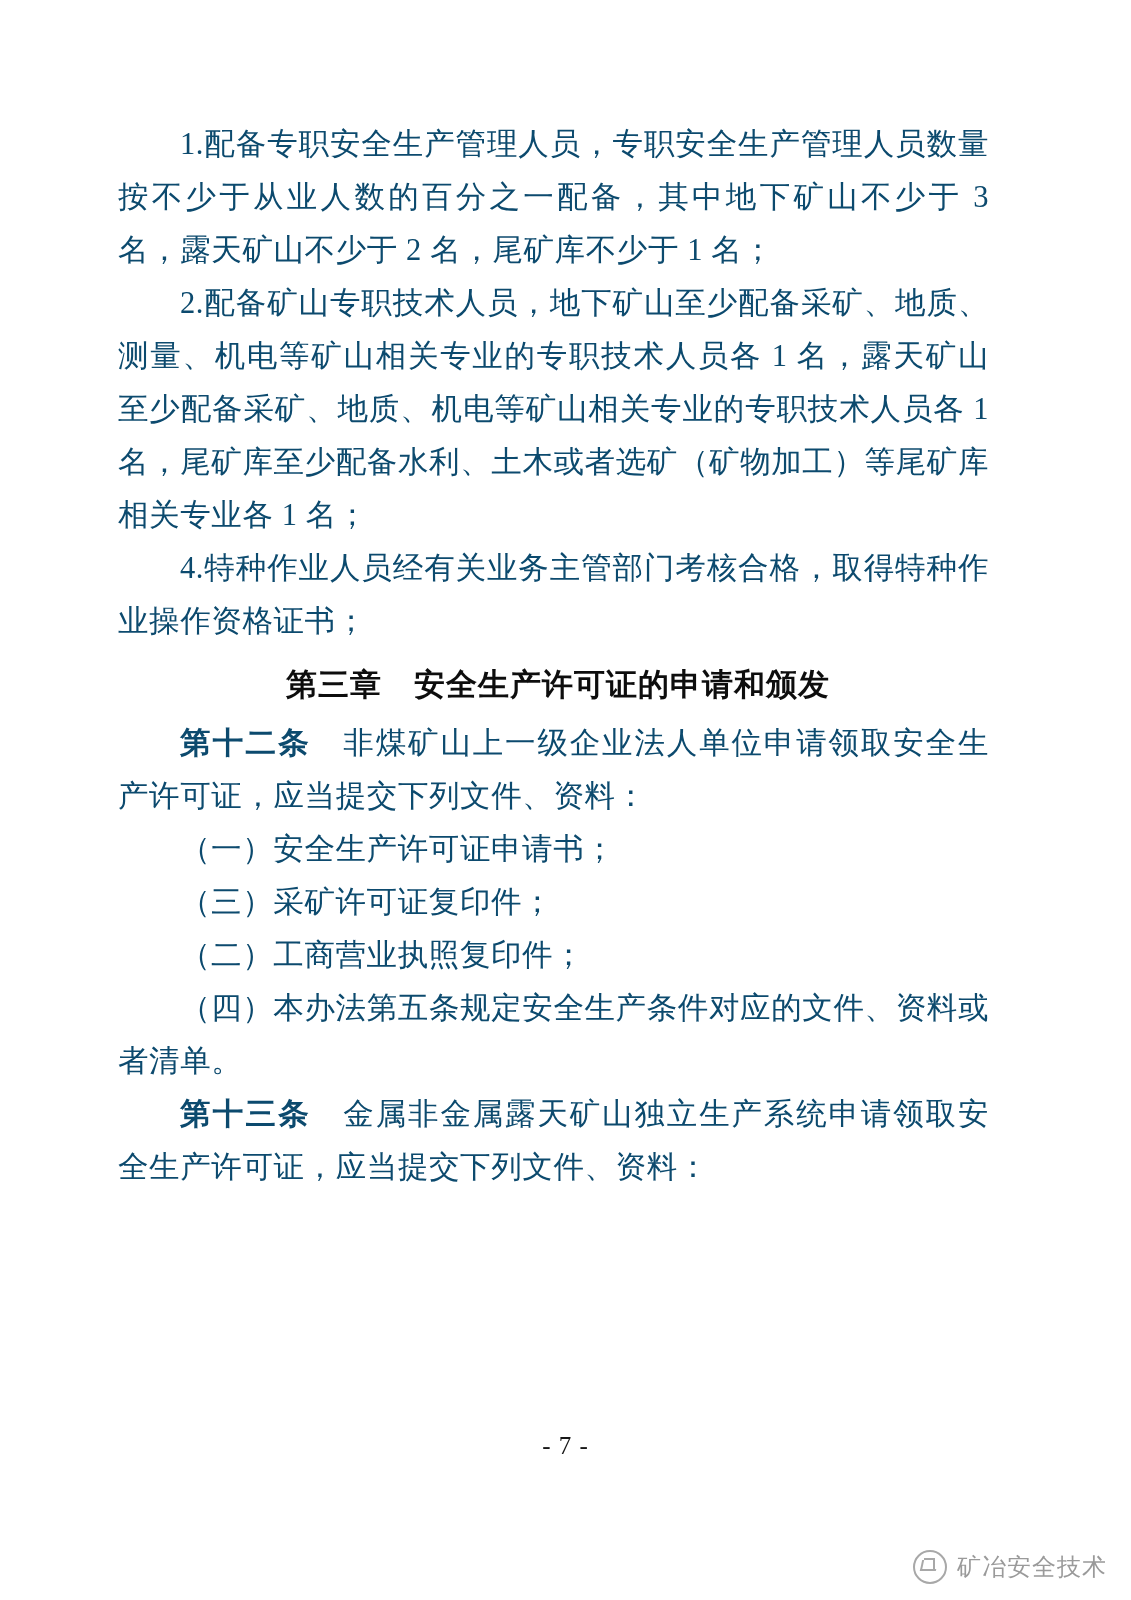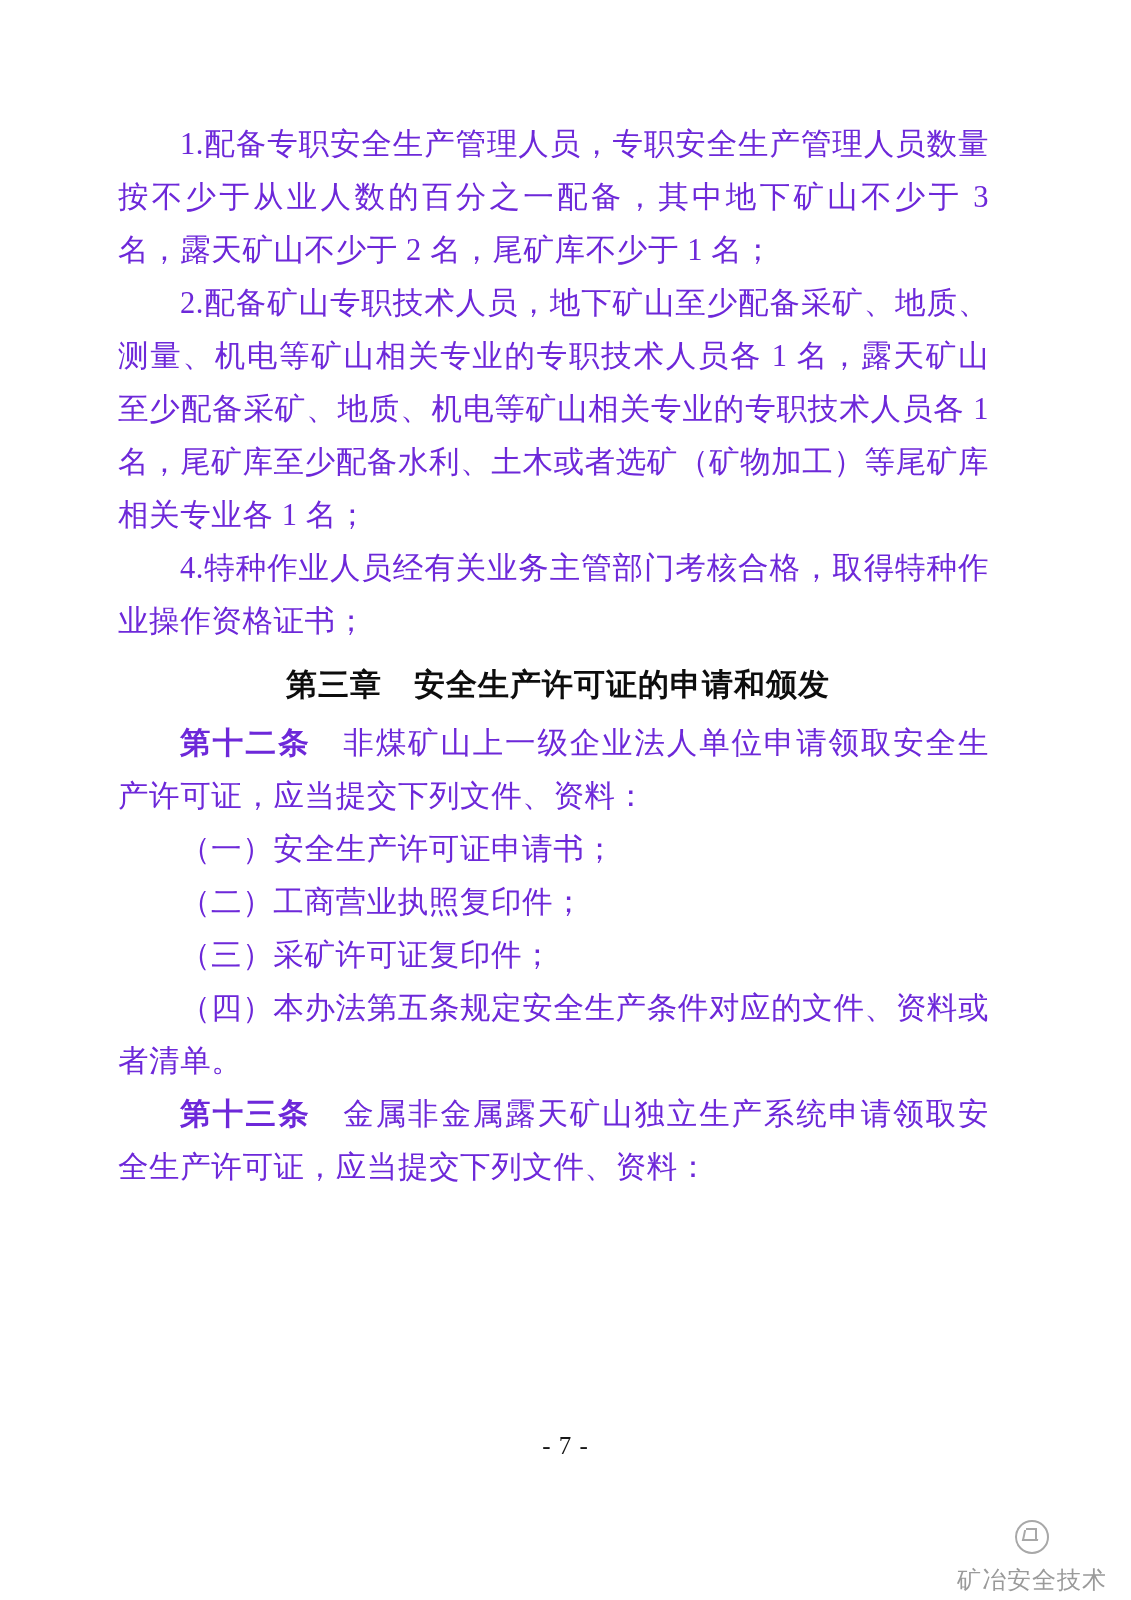--- a/index.html
+++ b/index.html
@@ -25,21 +25,21 @@
     top: 118px;
     width: 880px;
   }
   .para {
     font-size: 30.5px;
     line-height: 53px;
     text-align: justify;
     text-justify: inter-ideograph;
     letter-spacing: 0.6px;
     margin: 0 9px 0 0;
-    color: #6d28d9;
+    color: #0c4a6e;
   }
   .indent {
     text-indent: 62px;
   }
   .heading {
     font-size: 31px;
     line-height: 53px;
     font-weight: bold;
     text-align: center;
     letter-spacing: 1px;
@@ -56,29 +56,28 @@
     right: 0;
     top: 1432px;
     text-align: center;
     font-size: 25px;
     color: #171717;
     letter-spacing: 1px;
   }
   .watermark {
     position: absolute;
     right: 24px;
-    bottom: 4px;
+    bottom: 16px;
     display: flex;
     align-items: center;
     gap: 10px;
     color: #9a9a9a;
     font-size: 24px;
     font-family: "Liberation Sans", sans-serif;
     letter-spacing: 1px;
-    flex-direction: column;
   }
   .wm-logo {
     width: 30px;
     height: 30px;
     border-radius: 50%;
     border: 2px solid #a8a8a8;
     position: relative;
     flex: none;
   }
   .wm-logo::before {
@@ -112,22 +111,22 @@
 
     <p class="para indent">1.配备专职安全生产管理人员，专职安全生产管理人员数量按不少于从业人数的百分之一配备，其中地下矿山不少于 3 名，露天矿山不少于 2 名，尾矿库不少于 1 名；</p>
     <p class="para indent">2.配备矿山专职技术人员，地下矿山至少配备采矿、地质、测量、机电等矿山相关专业的专职技术人员各 1 名，露天矿山至少配备采矿、地质、机电等矿山相关专业的专职技术人员各 1 名，尾矿库至少配备水利、土木或者选矿（矿物加工）等尾矿库相关专业各 1 名；</p>
     <p class="para indent">4.特种作业人员经有关业务主管部门考核合格，取得特种作业操作资格证书；</p>
 
     <h2 class="heading">第三章　安全生产许可证的申请和颁发</h2>
 
     <p class="para indent"><span class="article-label">第十二条</span>　<span>非煤矿山上一级企业法人单位申请领取安全生产许可证，应当提交下列文件、资料：</span></p>
 
     <p class="para indent">（一）安全生产许可证申请书；</p>
+    <p class="para indent">（三）采矿许可证复印件；</p>
     <p class="para indent">（二）工商营业执照复印件；</p>
-    <p class="para indent">（三）采矿许可证复印件；</p>
     <p class="para indent">（四）本办法第五条规定安全生产条件对应的文件、资料或者清单。</p>
 
     <p class="para indent"><span class="article-label">第十三条</span>　<span>金属非金属露天矿山独立生产系统申请领取安全生产许可证，应当提交下列文件、资料：</span></p>
 
   </div>
 
   <div class="footer-page">- 7 -</div>
 
   <div class="watermark">
     <span class="wm-logo"></span>

